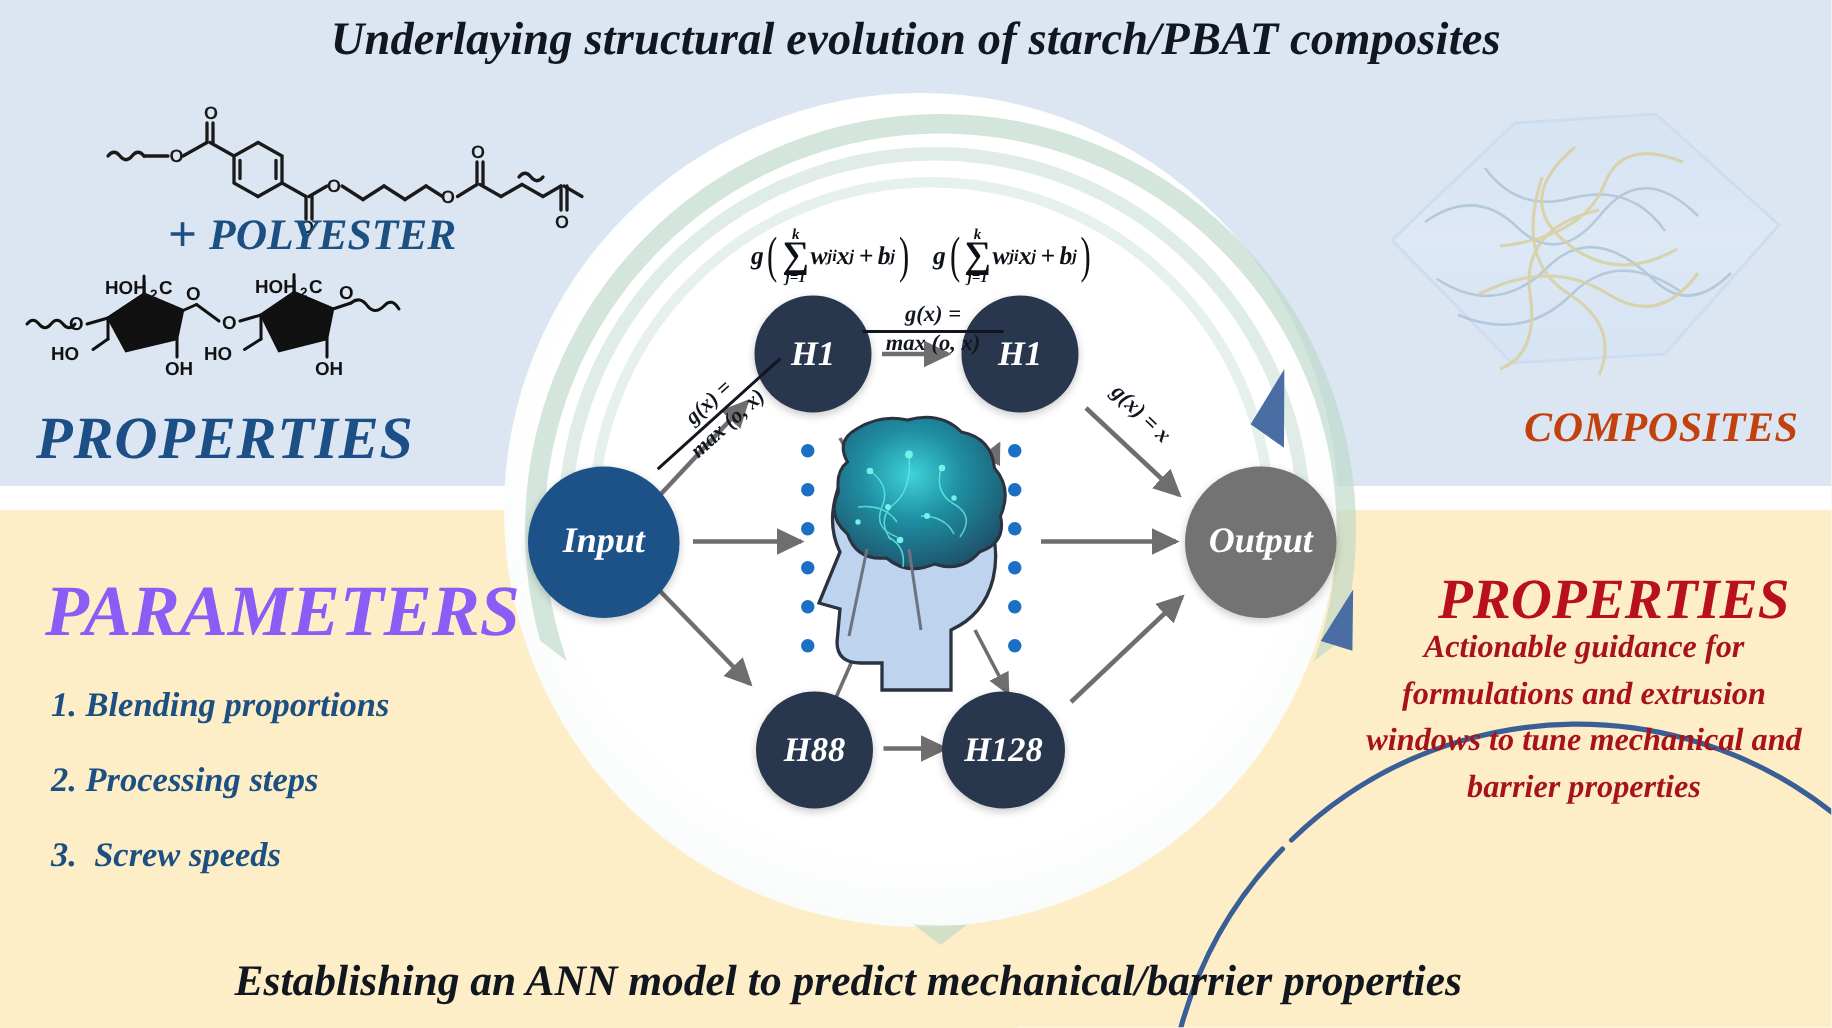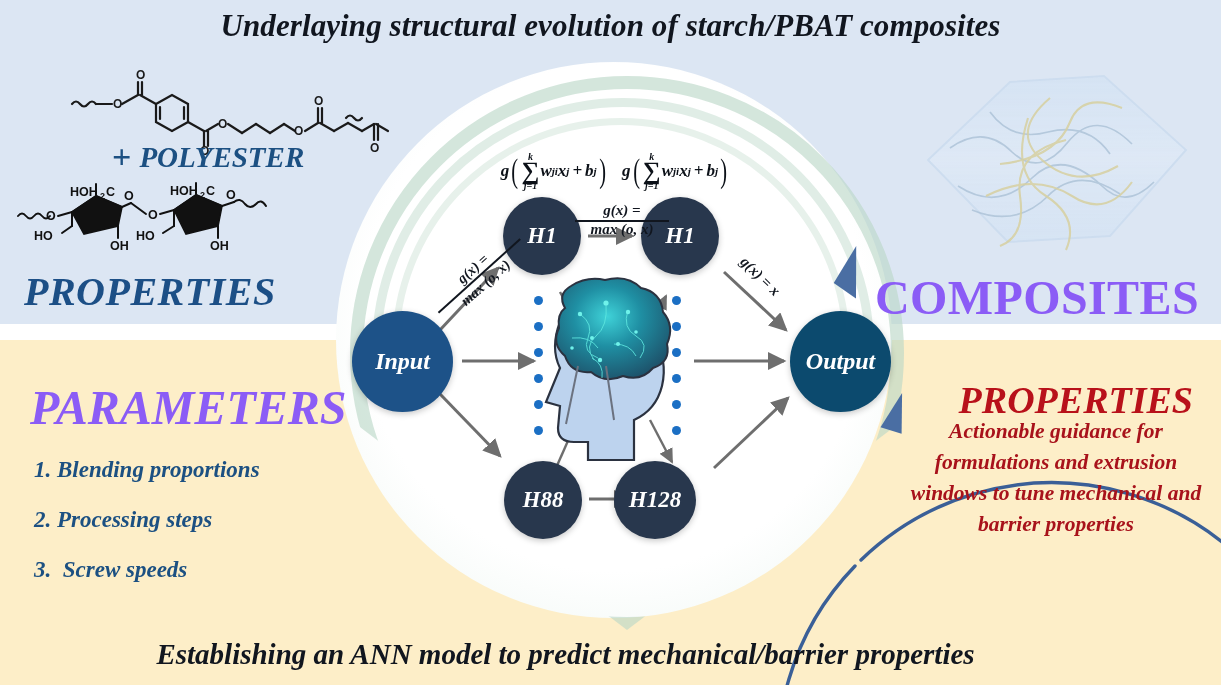--- a/index.html
+++ b/index.html
@@ -38,21 +38,21 @@
   }
   .param-list{position:absolute;left:34px;top:457px;width:330px;}
   .param-item{
     font-size:23px;font-weight:bold;font-style:italic;color:#1c5082;
     margin-bottom:24px;white-space:pre;
   }
 
   
   .lbl-composites{
     position:absolute;right:22px;top:270px;
-    font-size:48px;font-weight:bold;color:#8b5cf6;
+    font-size:28px;font-weight:bold;font-style:italic;color:#c2410c;
     letter-spacing:.4px;
   }
   .lbl-properties{
     position:absolute;right:28px;top:378px;
     font-size:38px;font-weight:bold;font-style:italic;color:#b8111a;
   }
   .right-body{
     position:absolute;left:898px;top:416px;width:316px;text-align:center;
     font-size:21.5px;line-height:31px;font-weight:bold;font-style:italic;
     color:#a8121b;
@@ -80,26 +80,26 @@
   }
   .svg-layer{position:absolute;left:0;top:0;width:1221px;height:685px;}
 
   
   .node{
     position:absolute;border-radius:50%;display:flex;align-items:center;justify-content:center;
     color:#ffffff;font-weight:bold;font-style:italic;
     box-shadow:0 2px 6px rgba(0,0,0,.22);
   }
   .node-input{left:352px;top:311px;width:101px;height:101px;background:#1d5288;font-size:24px;}
-  .node-output{left:790px;top:311px;width:101px;height:101px;background:#0c4a6e;font-size:24px;}
+  .node-output{left:790px;top:311px;width:101px;height:101px;background:#737373;font-size:24px;}
   .node-h{background:#28374d;font-size:23px;}
   .node-h1a{left:503px;top:197px;width:78px;height:78px;}
   .node-h1b{left:641px;top:197px;width:78px;height:78px;}
   .node-h88{left:504px;top:461px;width:78px;height:78px;}
-  .node-h128{left:614px;top:461px;width:82px;height:78px;}
+  .node-h128{left:628px;top:461px;width:82px;height:78px;}
 
   
   .formula-row{position:absolute;left:455px;top:152px;width:320px;display:flex;gap:14px;
     justify-content:center;align-items:center;color:#0c1118;}
   .formula{font-size:17px;font-weight:bold;font-style:italic;display:flex;align-items:center;white-space:nowrap;}
   .paren{font-size:34px;font-weight:300;font-style:normal;line-height:.85;transform:scaleX(.6);}
   .sigma-wrap{display:inline-flex;flex-direction:column;align-items:center;line-height:1;margin:0 1px;}
   .sig-top{font-size:10px;font-weight:bold;font-style:italic;margin-bottom:-2px;}
   .sig{font-size:25px;font-style:normal;font-weight:bold;line-height:.9;}
   .sig-bot{font-size:10px;font-weight:bold;font-style:italic;margin-top:-2px;text-align:center;}

